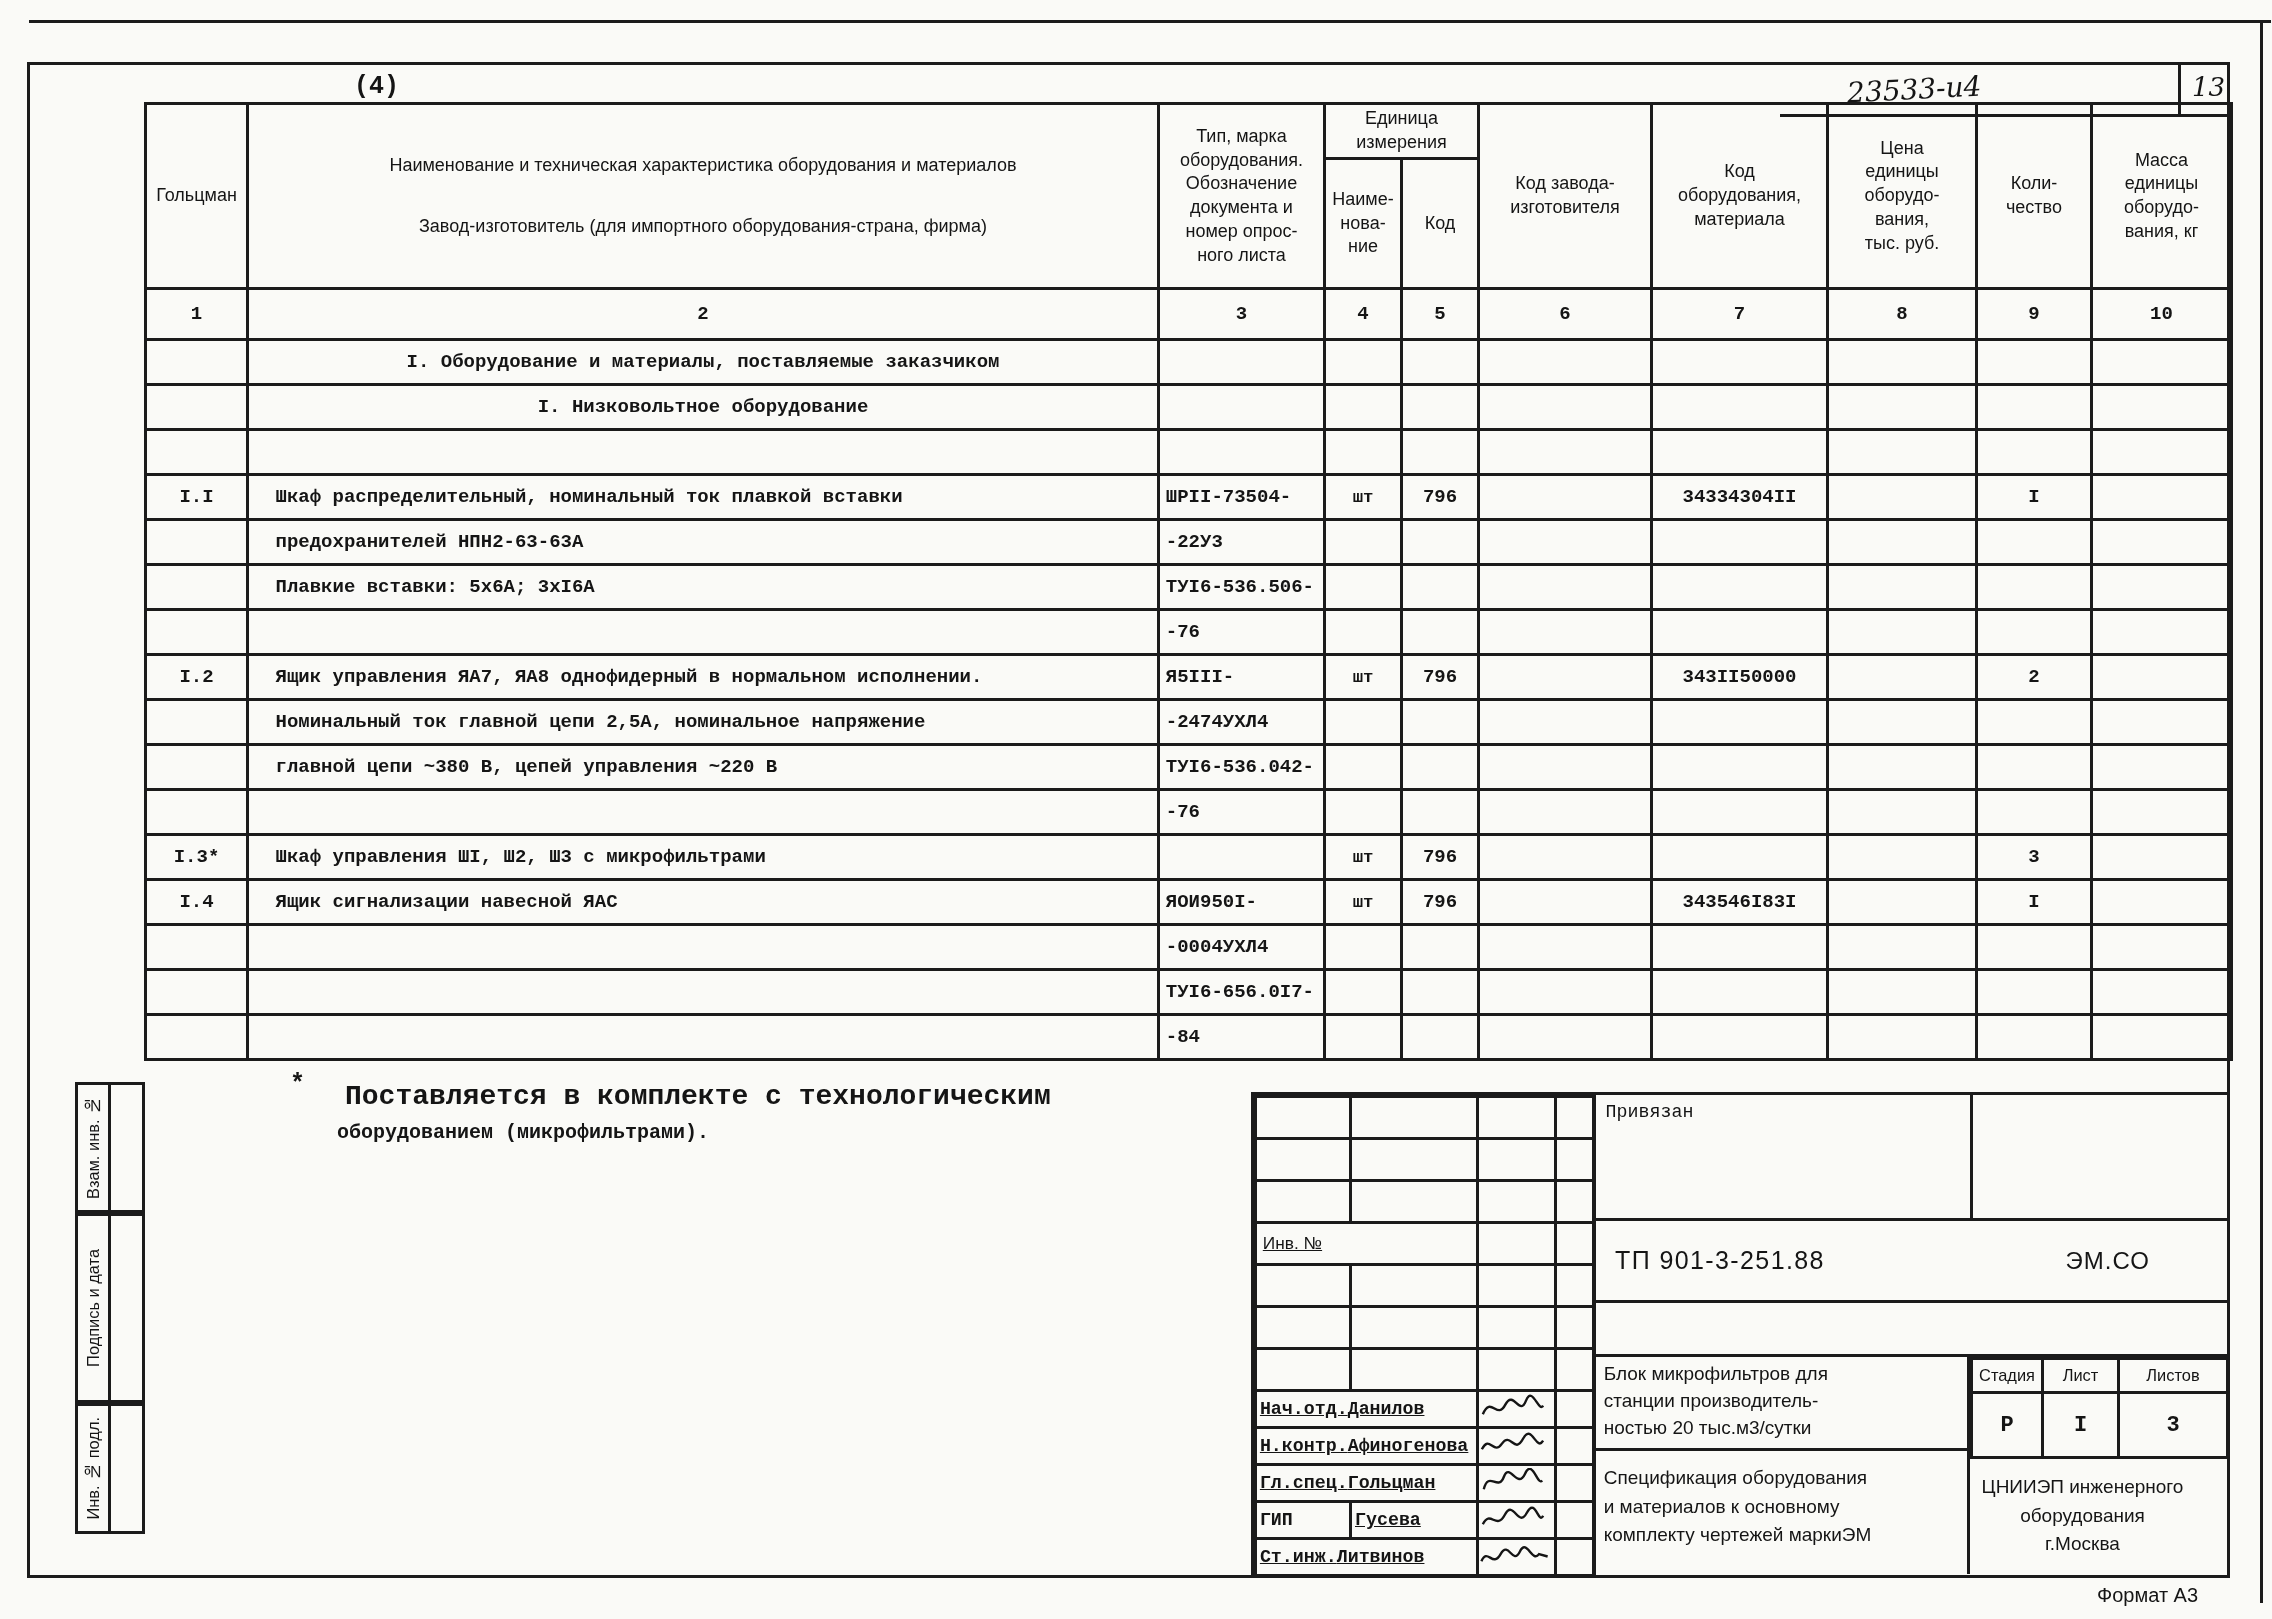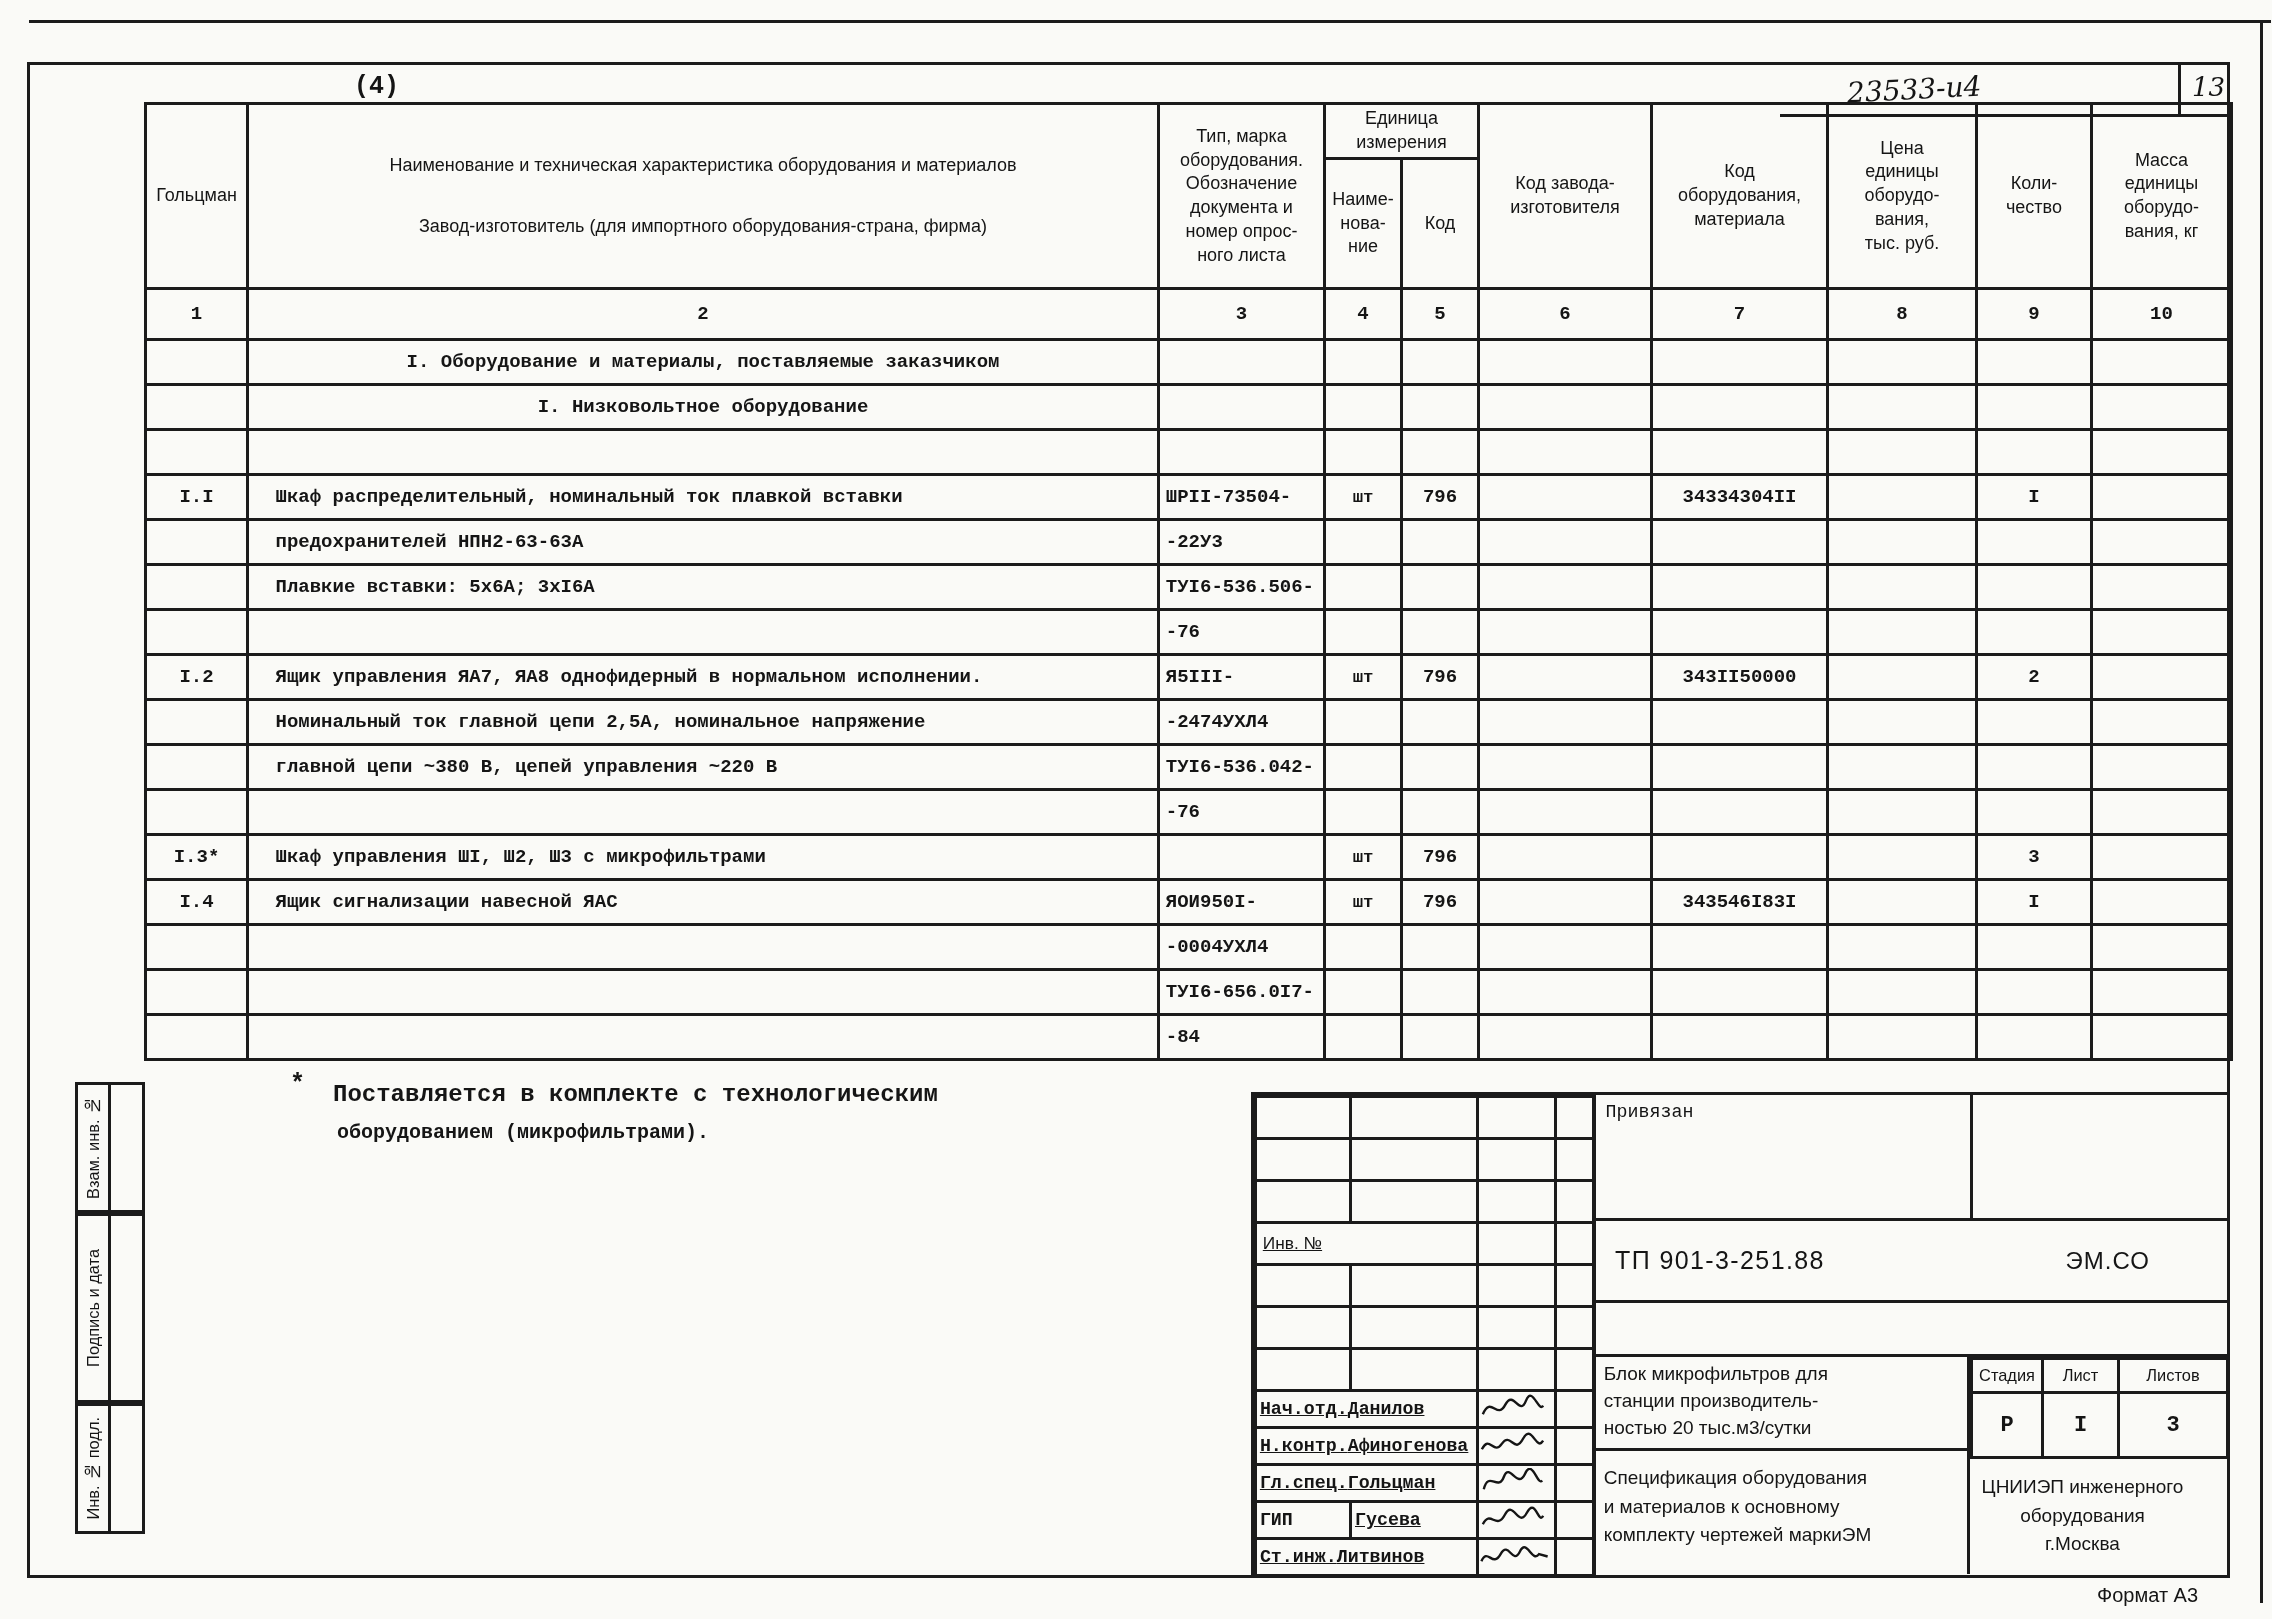--- a/index.html
+++ b/index.html
@@ -305,21 +305,21 @@
             <td class="c-equip"></td>
             <td class="c-price"></td>
             <td class="c-qty"></td>
             <td class="c-mass"></td>
           </tr>
         </tbody>
     </table>
   </div>
 
   <div class="abs mono" style="left:290px;top:1070px;font-size:25px;font-weight:700;">*</div>
-  <div class="abs mono" style="left:333px;top:1081px;font-size:24px;font-weight:700;">Поставляется в комплекте с технологическим</div>
+  <div class="abs mono" style="left:345px;top:1081px;font-size:28px;font-weight:700;">Поставляется в комплекте с технологическим</div>
   <div class="abs mono" style="left:337px;top:1121px;font-size:20px;font-weight:700;">оборудованием (микрофильтрами).</div>
 
   <div class="abs" style="left:75px;top:1082px;width:70px;height:131px;border:3.4px solid #1b1b1b;display:flex;">
     <div style="width:30px;border-right:3.4px solid #1b1b1b;display:flex;align-items:center;justify-content:center;">
       <span class="vtext">Взам. инв. №</span>
     </div>
   </div>
   <div class="abs" style="left:75px;top:1213px;width:70px;height:190px;border:3.4px solid #1b1b1b;display:flex;">
     <div style="width:30px;border-right:3.4px solid #1b1b1b;display:flex;align-items:center;justify-content:center;">
       <span class="vtext">Подпись и дата</span>

